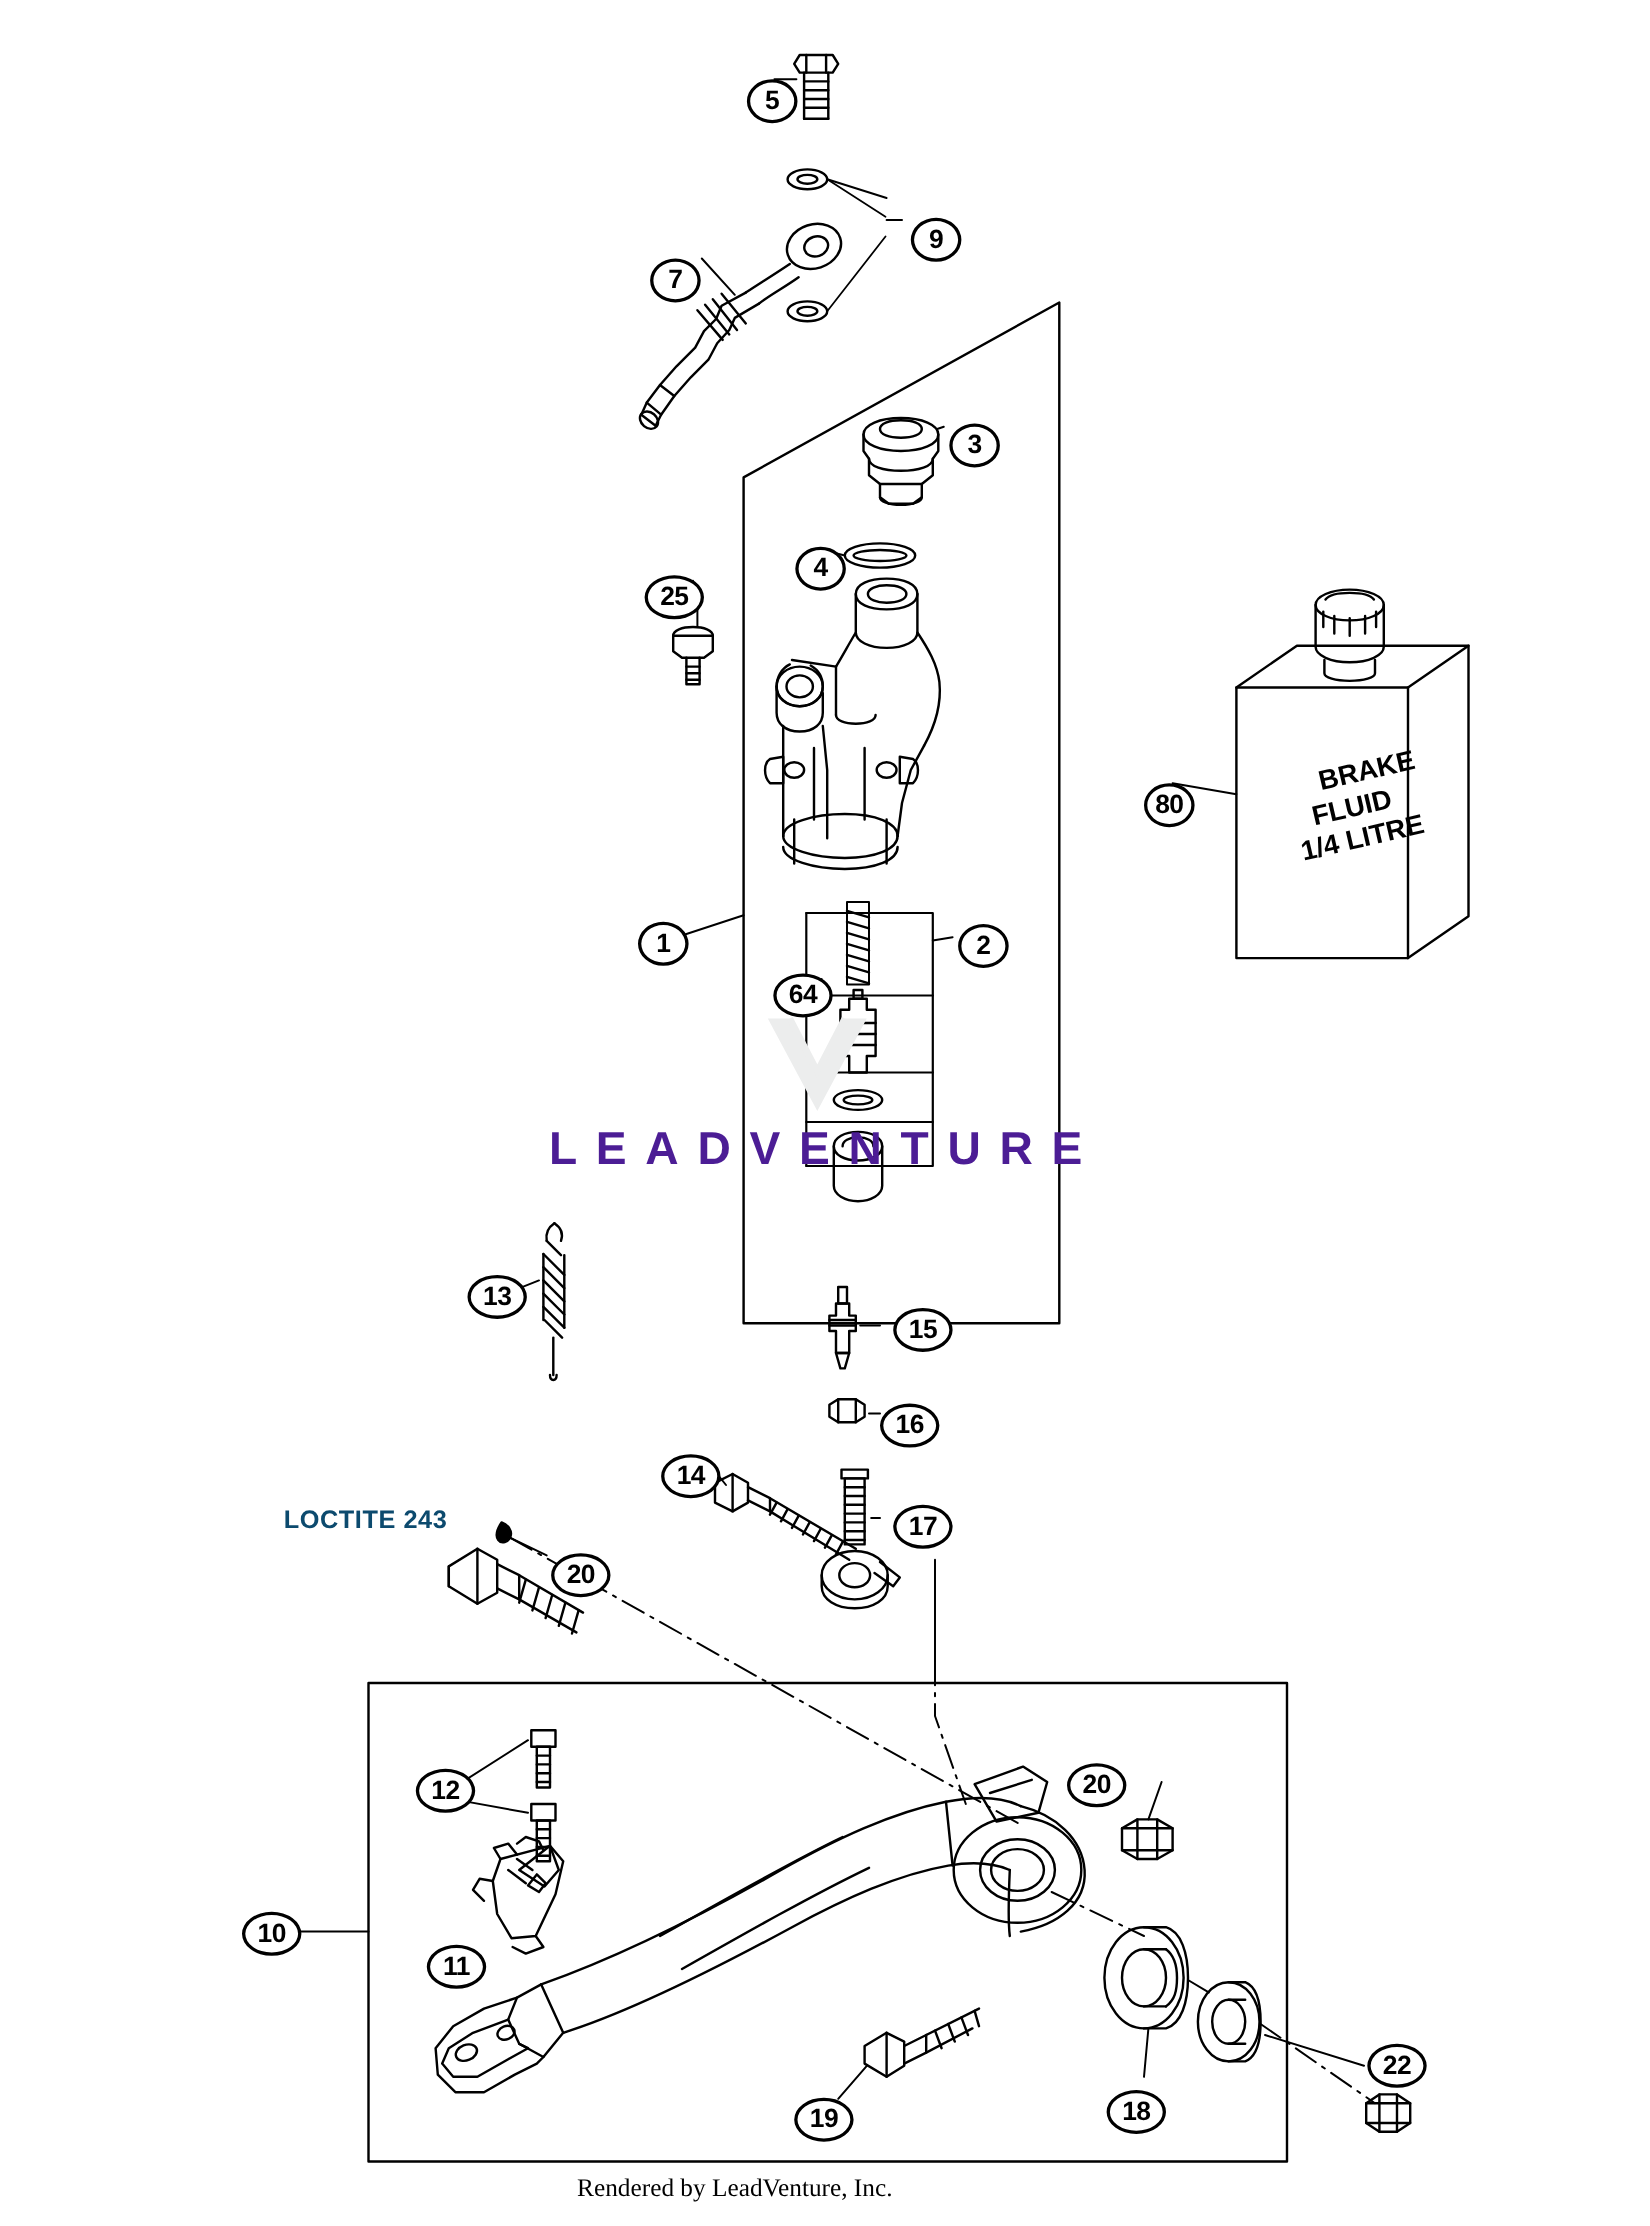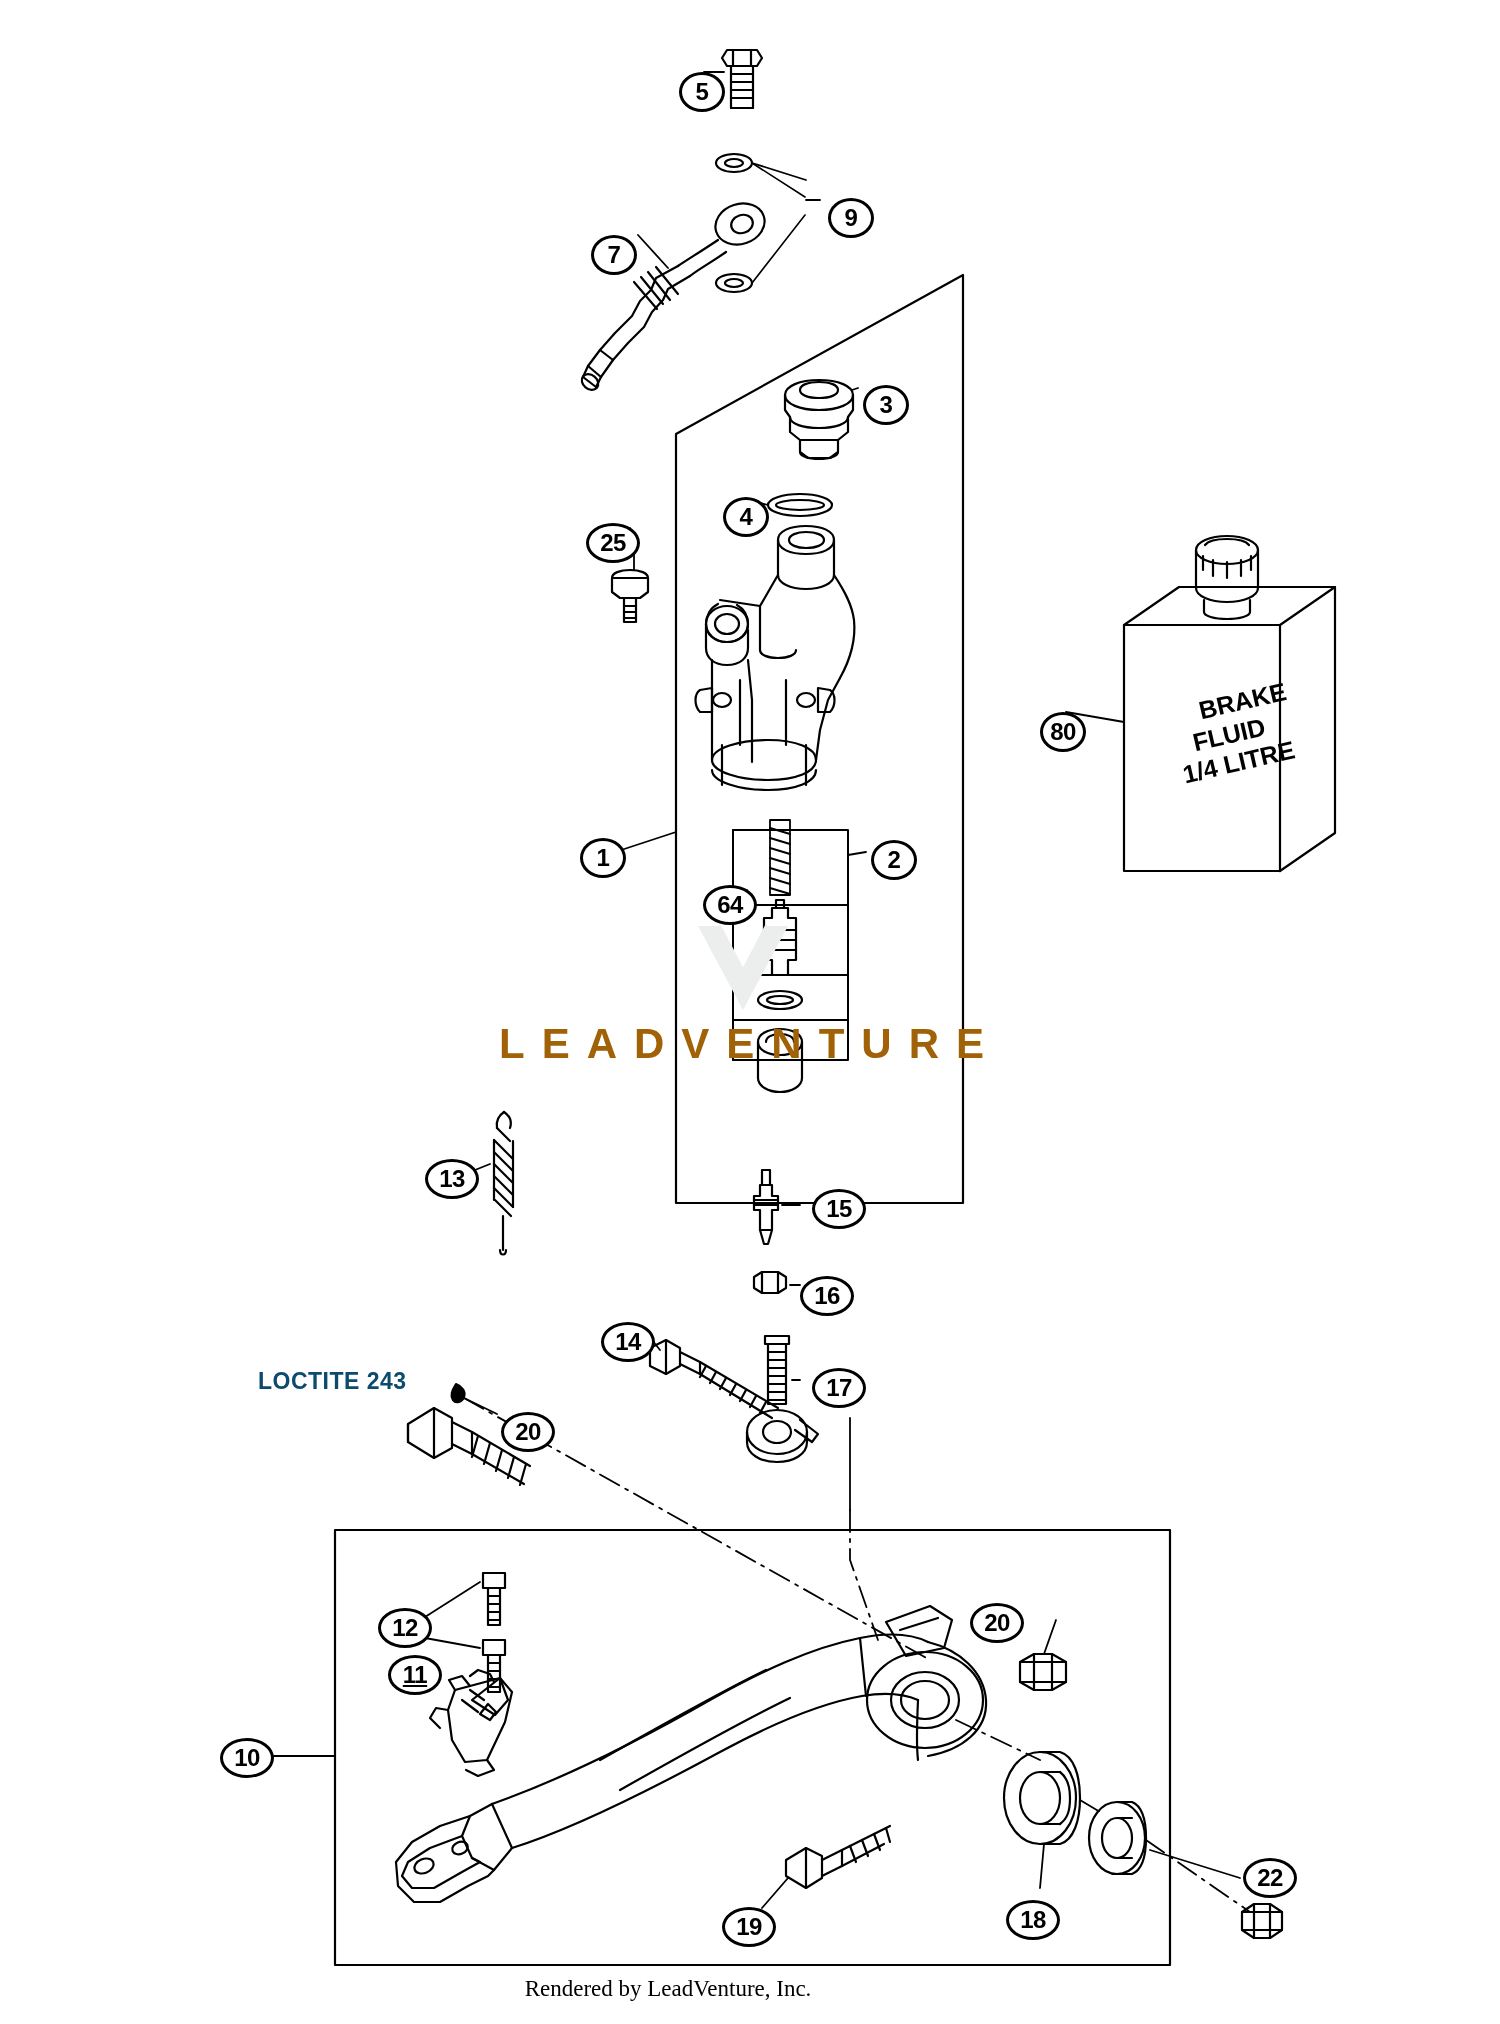--- a/index.html
+++ b/index.html
@@ -67,21 +67,21 @@
   .watermark {
     position: absolute;
     left: 390px;
     top: 1020px;
     width: 720px;
     text-align: center;
     font-family: "Liberation Sans", sans-serif;
     font-size: 42px;
     font-weight: bold;
     letter-spacing: 17px;
-    color: #a16207;
+    color: #4c1d95;
     pointer-events: none;
     user-select: none;
   }
   .watermark-mark {
     position: absolute;
     left: 688px;
     top: 918px;
     width: 110px;
     height: 100px;
     pointer-events: none;
@@ -432,21 +432,21 @@
       <div class="callout wide" style="left: 703px; top: 885px;">64</div>
       <div class="callout wide" style="left: 425px; top: 1159px;">13</div>
       <div class="callout wide" style="left: 812px; top: 1189px;">15</div>
       <div class="callout wide" style="left: 800px; top: 1276px;">16</div>
       <div class="callout wide" style="left: 601px; top: 1322px;">14</div>
       <div class="callout wide" style="left: 812px; top: 1368px;">17</div>
       <div class="callout wide" style="left: 501px; top: 1412px;">20</div>
       <div class="callout wide" style="left: 970px; top: 1603px;">20</div>
       <div class="callout wide" style="left: 378px; top: 1608px;">12</div>
       <div class="callout wide" style="left: 220px; top: 1738px;">10</div>
-      <div class="callout wide" style="left: 388px; top: 1655px; text-decoration: underline;">11</div>
+      <div class="callout wide" style="left: 388px; top: 1768px;">11</div>
       <div class="callout wide" style="left: 1006px; top: 1900px;">18</div>
       <div class="callout wide" style="left: 1243px; top: 1858px;">22</div>
       <div class="callout wide" style="left: 722px; top: 1907px;">19</div>
     </div>
 
   <div class="footer-text">Rendered by LeadVenture, Inc.</div>
 
 </div>
 
 </body></html>

